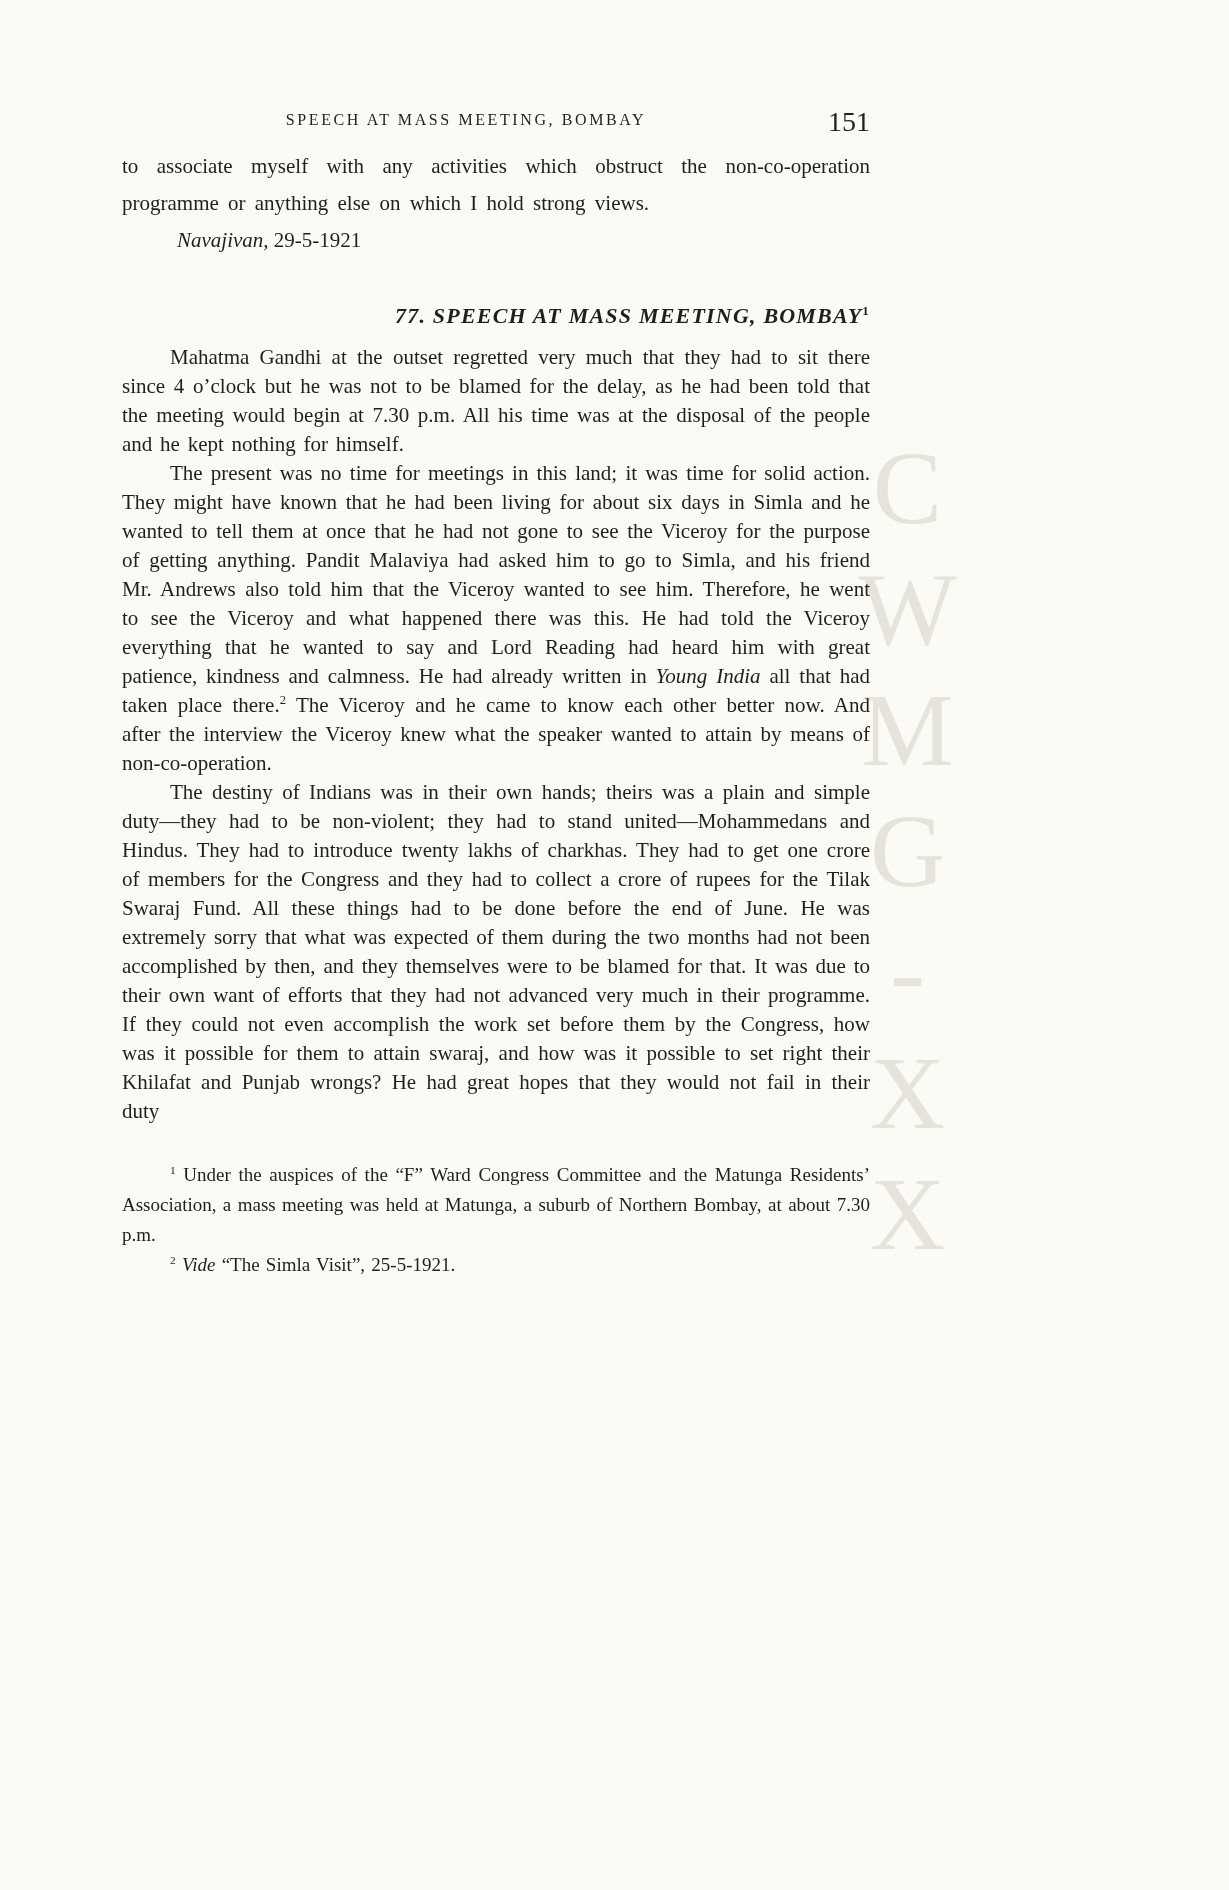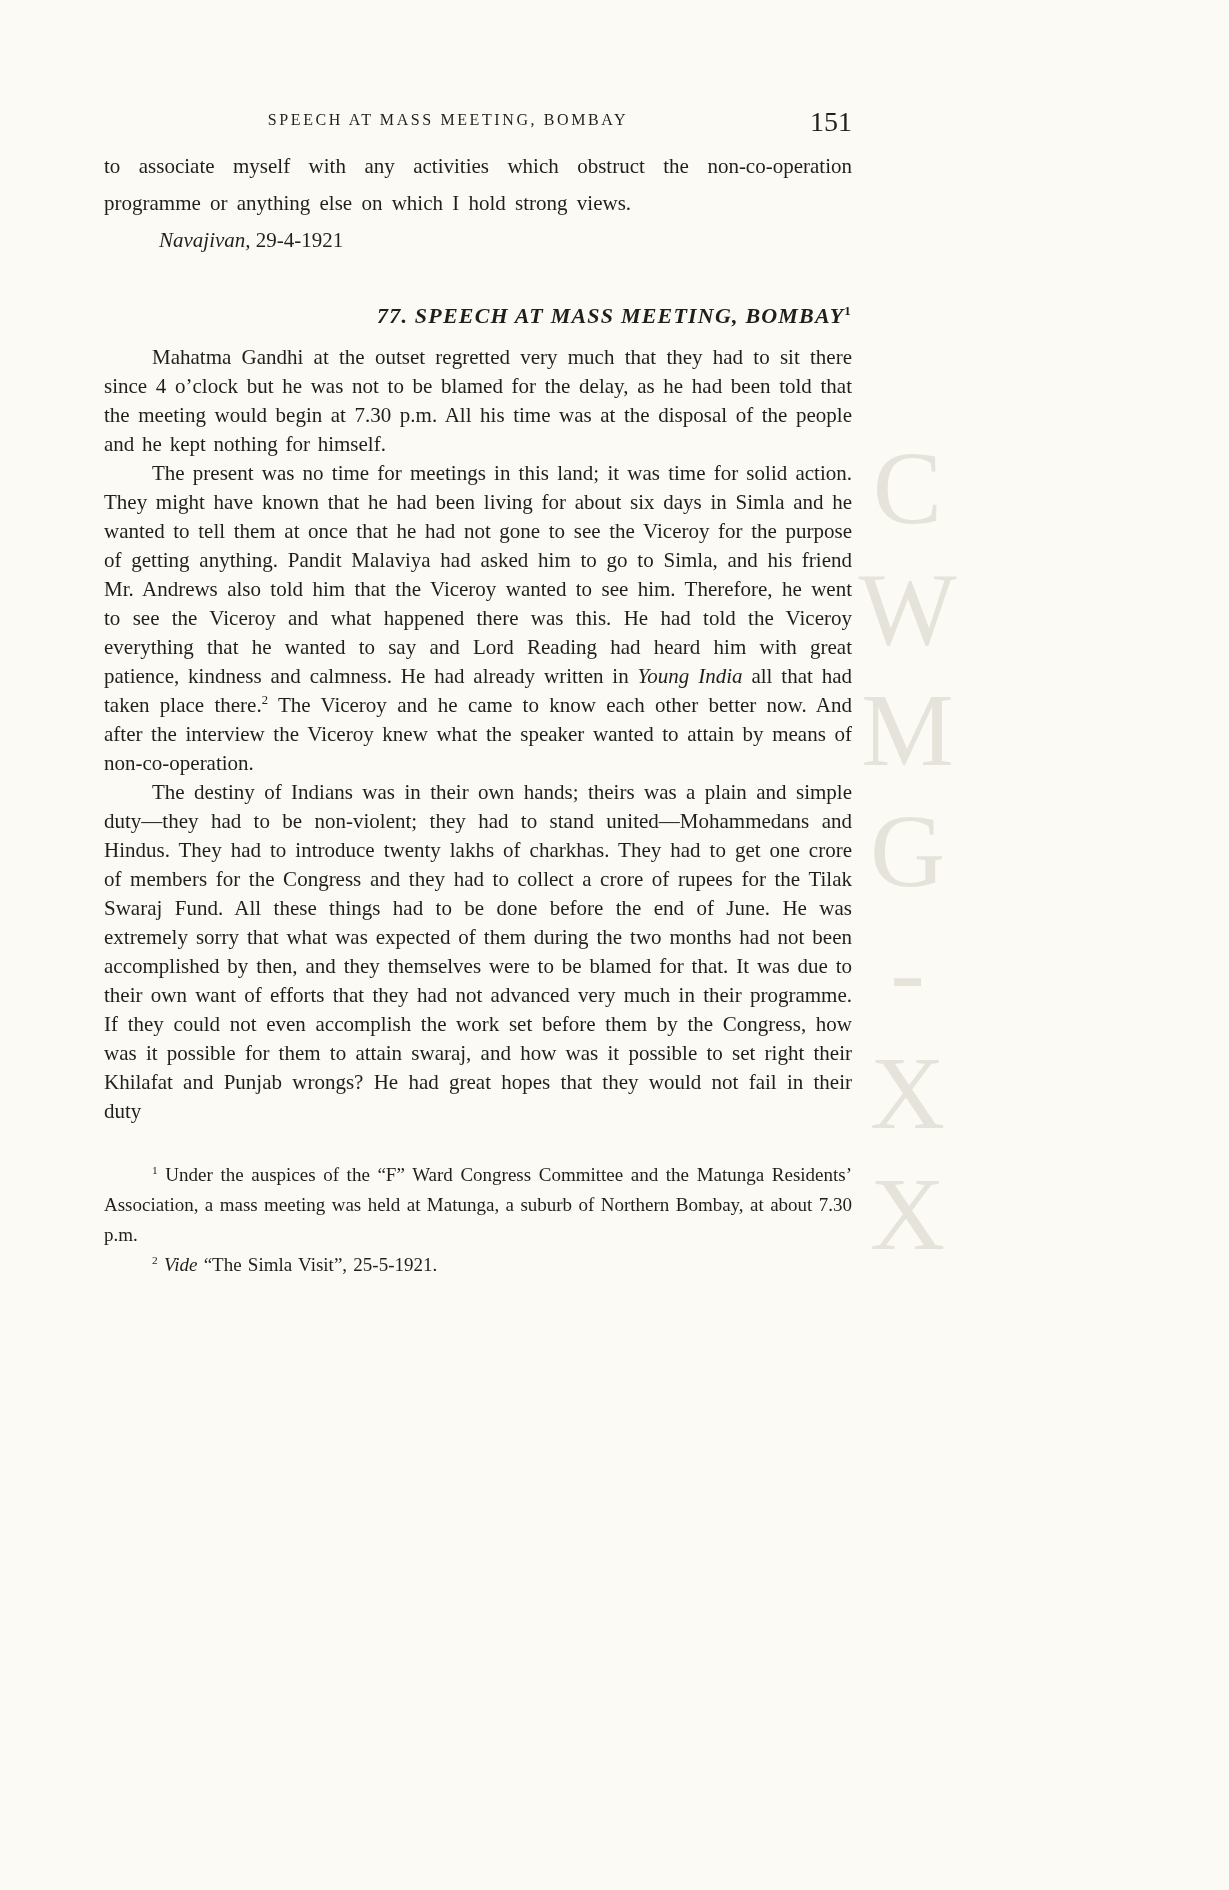--- a/index.html
+++ b/index.html
@@ -25,21 +25,21 @@
     text-orientation: upright;
     font-size: 104px;
     letter-spacing: 6px;
     font-family: "Liberation Serif", serif;
     color: rgba(125, 115, 95, 0.16);
     user-select: none;
     pointer-events: none;
   }
   .content {
     position: absolute;
-    left: 104px;
+    left: 122px;
     top: 106px;
     width: 748px;
   }
   .running-header {
     position: relative;
     height: 34px;
   }
   .running-head {
     position: absolute;
     left: 0;
@@ -125,21 +125,21 @@
   <div class="content">
 
     <div class="running-header">
       <span class="running-head">SPEECH AT MASS MEETING, BOMBAY</span>
       <span class="page-number">151</span>
     </div>
 
     <p class="intro-para">to associate myself with any activities which obstruct the non-co-operation programme or anything else on which I hold strong views.</p>
 
 
-    <p class="source-line"><span class="seg-italic">Navajivan,</span><span> 29-4-1921</span></p>
+    <p class="source-line"><span class="seg-italic">Navajivan,</span><span> 29-5-1921</span></p>
 
     <h2 class="article-title"><span>77. SPEECH AT MASS MEETING, BOMBAY</span><sup>1</sup></h2>
 
 
     <div class="article-body">
       <p class="body-para"><span>Mahatma Gandhi at the outset regretted very much that they had to sit there since 4 o’clock but he was not to be blamed for the delay, as he had been told that the meeting would begin at 7.30 p.m. All his time was at the disposal of the people and he kept nothing for himself.</span></p>
       <p class="body-para"><span>The present was no time for meetings in this land; it was time for solid action. They might have known that he had been living for about six days in Simla and he wanted to tell them at once that he had not gone to see the Viceroy for the purpose of getting anything. Pandit Malaviya had asked him to go to Simla, and his friend Mr. Andrews also told him that the Viceroy wanted to see him. Therefore, he went to see the Viceroy and what happened there was this. He had told the Viceroy everything that he wanted to say and Lord Reading had heard him with great patience, kindness and calmness. He had already written in </span><span class="seg-italic">Young India</span><span> all that had taken place there.</span><sup>2</sup><span> The Viceroy and he came to know each other better now. And after the interview the Viceroy knew what the speaker wanted to attain by means of non-co-operation.</span></p>
       <p class="body-para"><span>The destiny of Indians was in their own hands; theirs was a plain and simple duty—they had to be non-violent; they had to stand united—Mohammedans and Hindus. They had to introduce twenty lakhs of charkhas. They had to get one crore of members for the Congress and they had to collect a crore of rupees for the Tilak Swaraj Fund. All these things had to be done before the end of June. He was extremely sorry that what was expected of them during the two months had not been accomplished by then, and they themselves were to be blamed for that. It was due to their own want of efforts that they had not advanced very much in their programme. If they could not even accomplish the work set before them by the Congress, how was it possible for them to attain swaraj, and how was it possible to set right their Khilafat and Punjab wrongs?  He had great hopes that they would not fail in their duty</span></p>
     </div>
 

